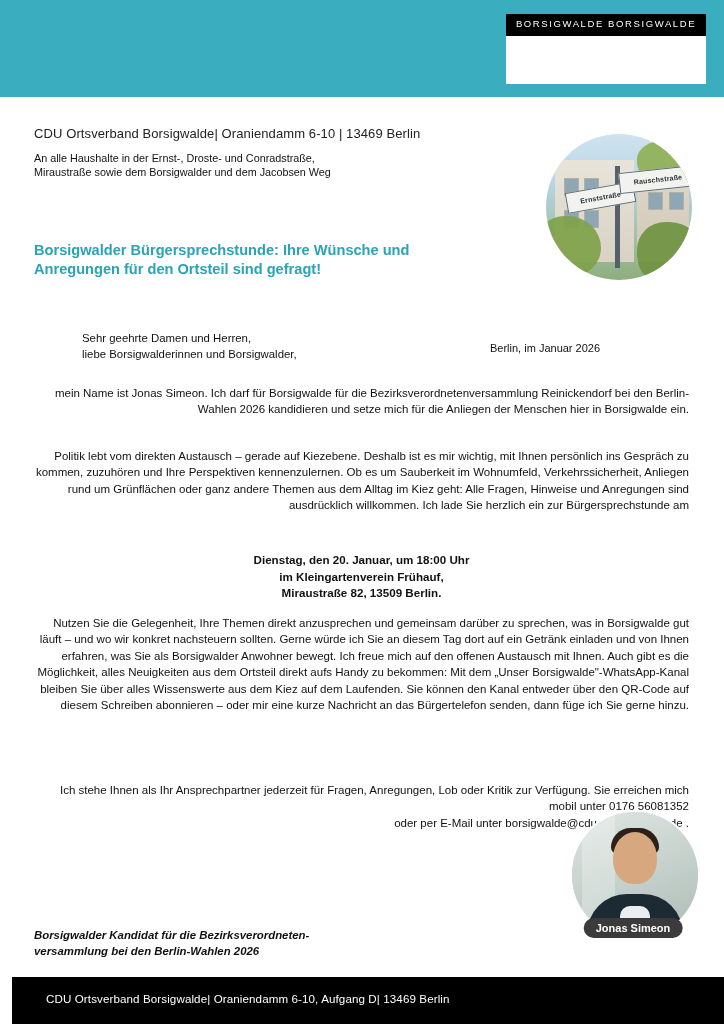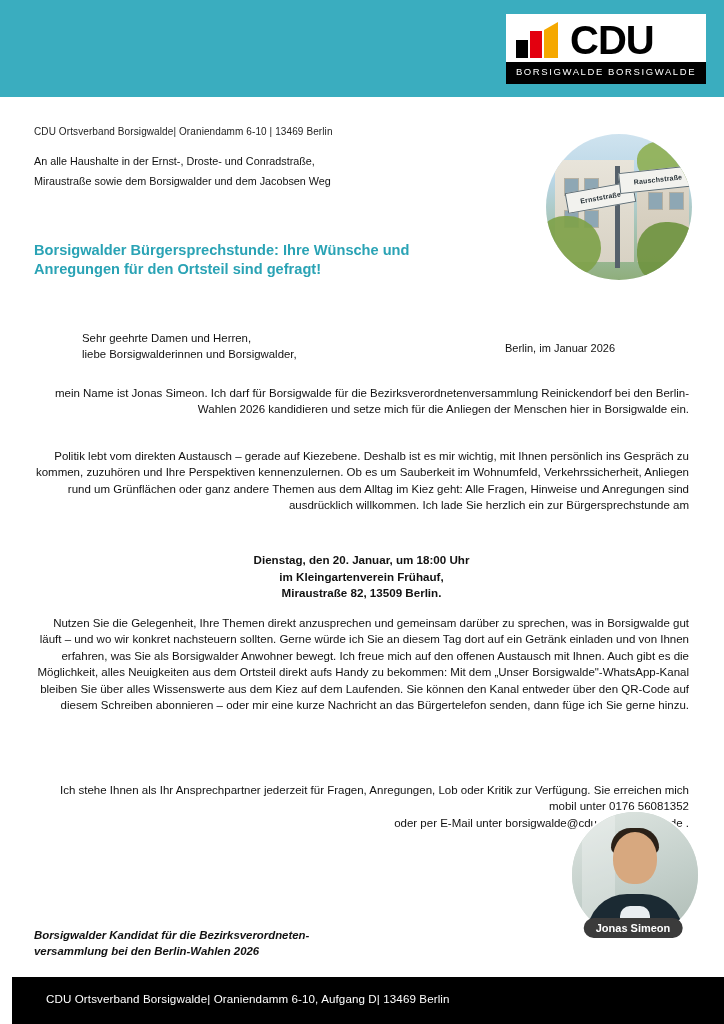--- a/index.html
+++ b/index.html
@@ -85,31 +85,31 @@
     left: 0;
     width: 724px;
     height: 880px;
     background: #ffffff;
   }
 
   .sender-line {
     position: absolute;
     left: 34px;
     top: 29px;
-    font-size: 10px;
+    font-size: 13px;
     color: #222;
     letter-spacing: 0.1px;
   }
 
   .address-block {
     position: absolute;
     left: 34px;
     top: 54px;
     font-size: 10.8px;
-    line-height: 20px;
+    line-height: 14px;
     color: #111;
     width: 330px;
   }
 
   .headline {
     position: absolute;
     left: 34px;
     top: 144px;
     width: 420px;
     font-size: 14.6px;
@@ -194,21 +194,20 @@
     font-size: 11.4px;
     line-height: 15.5px;
     color: #111;
   }
   .dateline {
     position: absolute;
     left: 490px;
     top: 245px;
     font-size: 11px;
     color: #111;
-    margin-left: 15px;
   }
 
   .para {
     position: absolute;
     left: 34px;
     width: 655px;
     font-size: 11.5px;
     line-height: 16.4px;
     color: #111;
     text-align: right;
@@ -351,28 +350,20 @@
     height: 3px;
     background: #ffffff;
   }
 </style>
 </head>
 <body>
 
 <div class="header-band"></div>
 
 <div class="logo-box">
-  <div class="logo-top">
-    <span class="logo-mark">
-      <span class="bar b1"></span>
-      <span class="bar b2"></span>
-      <span class="bar b3"></span>
-    </span>
-    <span class="logo-word">CDU</span>
-  </div>
   <div class="logo-sub">BORSIGWALDE BORSIGWALDE</div>
 </div>
 
 <div class="page">
 
   <div class="sender-line">CDU Ortsverband Borsigwalde| Oraniendamm 6-10 | 13469 Berlin</div>
 
   <div class="address-block">An alle Haushalte in der Ernst-, Droste- und Conradstraße, Miraustraße sowie dem Borsigwalder und dem Jacobsen Weg</div>
 
   <div class="headline">Borsigwalder Bürgersprechstunde: Ihre Wünsche und Anregungen für den Ortsteil sind gefragt!</div>

